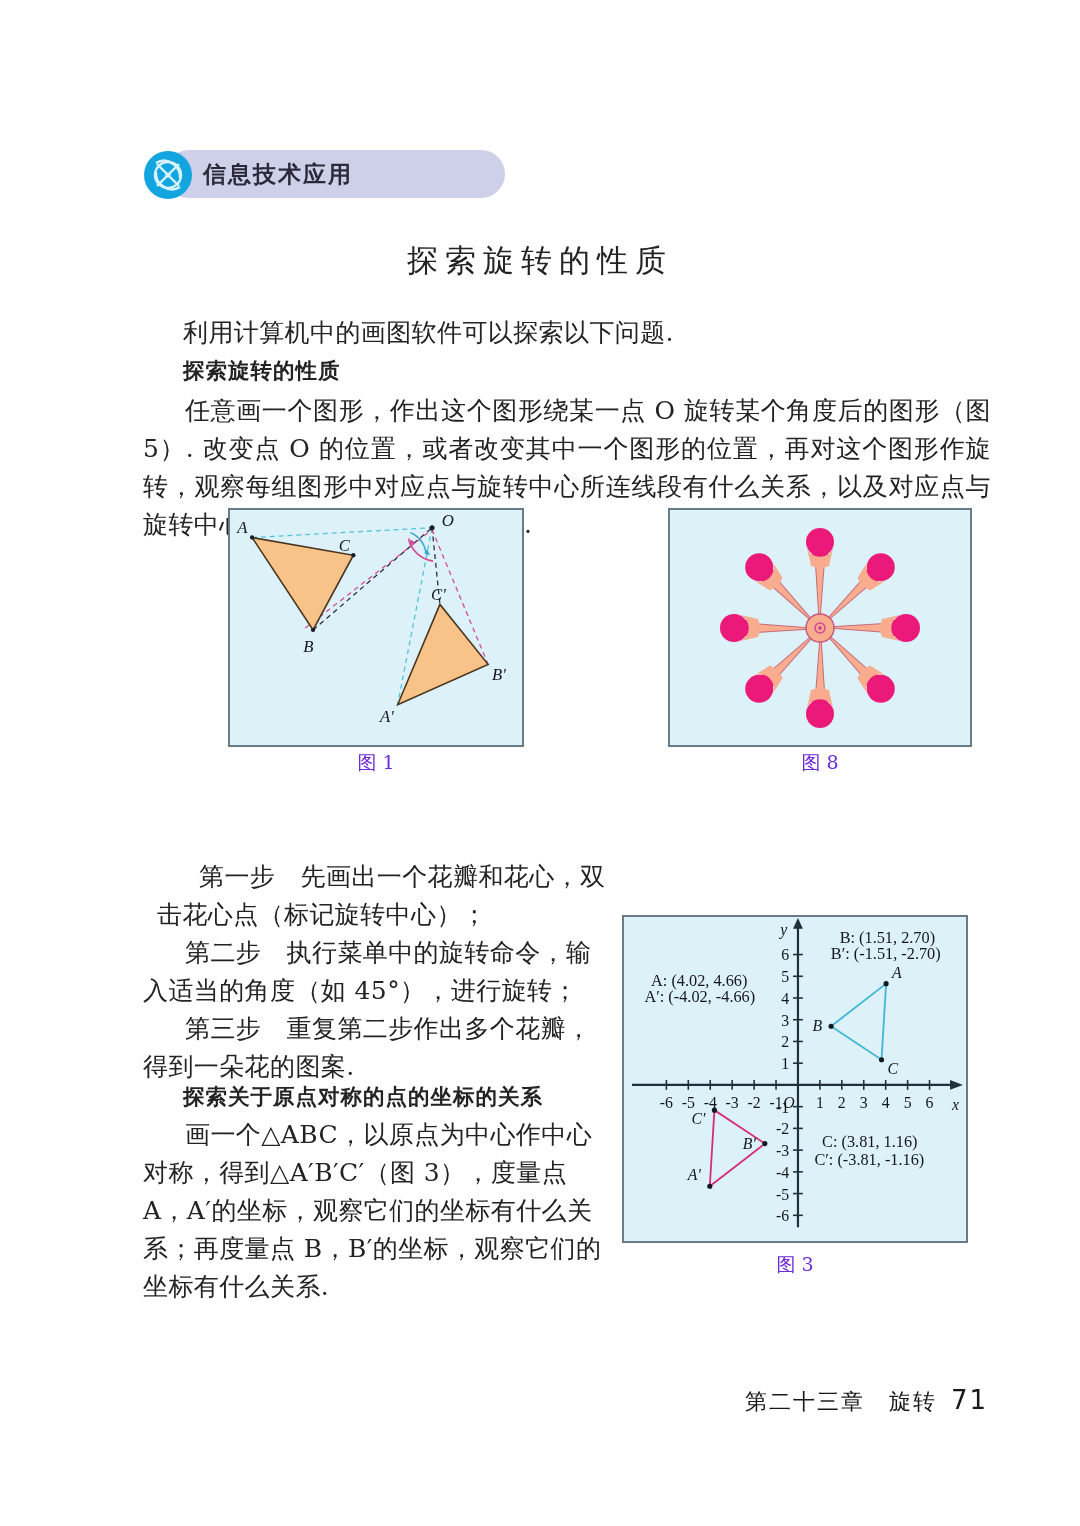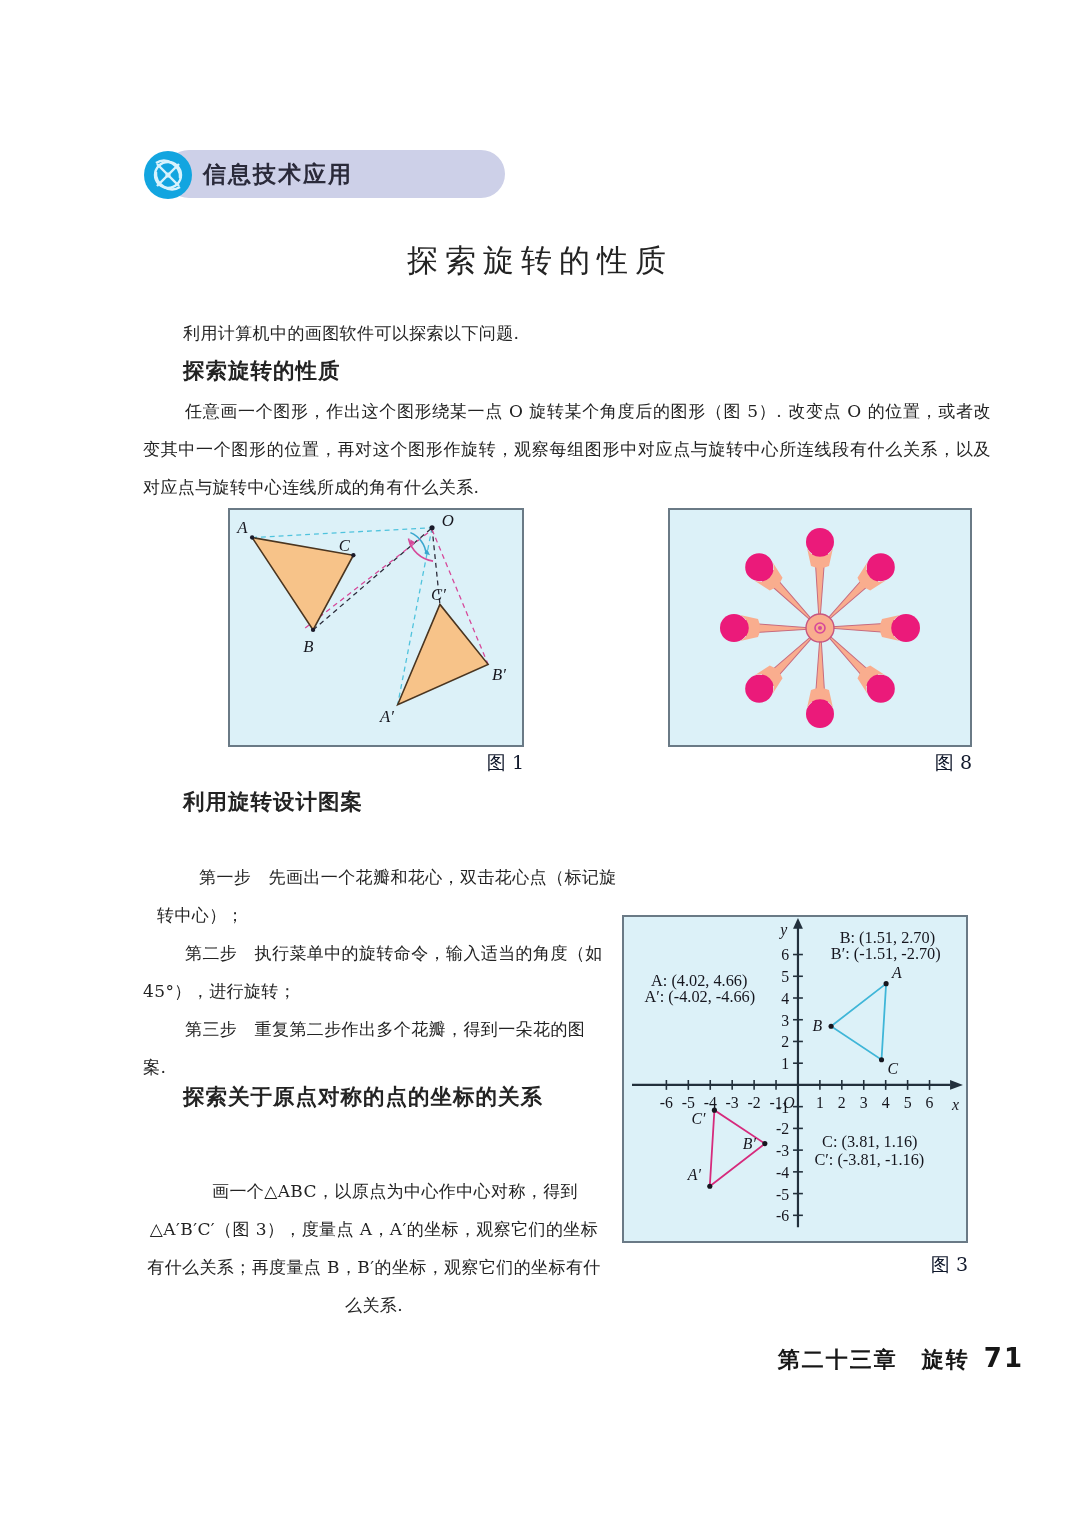--- a/index.html
+++ b/index.html
@@ -26,57 +26,57 @@
     font-weight:bold;font-size:23px;letter-spacing:2px;color:#2a2a3a;
   }
 
   
   .doc-title{
     position:absolute;left:0;top:240px;width:1080px;text-align:center;
     font-size:31px;letter-spacing:7px;color:#232323;
     font-family:"DejaVu Serif","Liberation Serif",serif;
   }
   .txt{
-    font-size:17px;line-height:38px;color:#232323;
+    font-size:25px;line-height:38px;color:#232323;
     letter-spacing:0.4px;
     font-family:"DejaVu Serif","Liberation Serif",serif;
   }
   .bold-h{font-weight:bold;font-family:"DejaVu Sans","Liberation Sans",sans-serif;font-size:21.5px;letter-spacing:1px;}
 
   #intro{position:absolute;left:183px;top:314px;width:830px;}
   #sec1-h{position:absolute;left:183px;top:352px;}
   #para1{position:absolute;left:143px;top:392px;width:848px;text-indent:42px;text-align:justify;}
 
   
   .figbox{position:absolute;background:#dcf1f8;border:2px solid #6a7a86;box-sizing:border-box;}
   #fig1-box{left:228px;top:508px;width:296px;height:239px;}
   #fig2-box{left:668px;top:508px;width:304px;height:239px;}
   #fig3-box{left:622px;top:915px;width:346px;height:328px;}
-  .figcap{position:absolute;font-size:19px;color:#0f172a;text-align:right;
+  .figcap{position:absolute;font-size:19px;color:#6d28d9;text-align:center;
           font-family:"DejaVu Serif","Liberation Serif",serif;}
   #fig1-cap{left:228px;top:750px;width:296px;}
   #fig2-cap{left:668px;top:750px;width:304px;}
   #fig3-cap{left:622px;top:1252px;width:346px;}
 
   
   #sec2-h{position:absolute;left:183px;top:783px;}
   #m1{position:absolute;left:183px;top:822px;width:420px;}
   #m2{position:absolute;left:157px;top:858px;width:462px;text-indent:42px;}
   #m3{position:absolute;left:143px;top:934px;width:462px;text-indent:42px;}
   #m4{position:absolute;left:143px;top:1010px;width:462px;text-indent:42px;}
   #sec3-h{position:absolute;left:183px;top:1078px;}
-  #m5{position:absolute;left:143px;top:1172px;width:462px;text-indent:42px;text-align:center;}
+  #m5{position:absolute;left:143px;top:1116px;width:462px;text-indent:42px;}
   #m6{position:absolute;left:143px;top:1230px;width:462px;text-indent:42px;}
 
   
   .footer{
-    position:absolute;left:0;top:1343px;width:1080px;
-    text-align:right;padding-right:56px;box-sizing:border-box;
+    position:absolute;left:0;top:1385px;width:1080px;
+    text-align:right;padding-right:92px;box-sizing:border-box;
     font-family:"DejaVu Sans","Liberation Sans",sans-serif;
-    font-weight:bold;color:#171717;font-size:22px;letter-spacing:2px;
+    font-weight:normal;color:#171717;font-size:22px;letter-spacing:2px;
   }
   .footer .pg{font-size:26px;margin-left:14px;}
 </style>
 </head>
 <body>
 
 <div class="page">
 
   <div class="badge-wrap">
     <div class="badge-pill"></div>
@@ -177,21 +177,20 @@
             <use href="#petal"></use>
           </g>
         <circle r="14" fill="#f9ad8e" stroke="#c7567f" stroke-width="1.4"></circle>
         <circle r="5" fill="#f9ad8e" stroke="#d6489a" stroke-width="1.6"></circle>
         <circle r="2" fill="#d6489a"></circle>
       </g>
     </svg>
   </div>
   <div class="figcap" id="fig2-cap">图 8</div>
 
-  <div class="txt bold-h" id="sec2-h">利用旋转设计图案</div>
   <div class="txt" id="m2">第一步　先画出一个花瓣和花心，双击花心点（标记旋转中心）；</div>
   <div class="txt" id="m3">第二步　执行菜单中的旋转命令，输入适当的角度（如 45°），进行旋转；</div>
   <div class="txt bold-h" id="sec3-h">探索关于原点对称的点的坐标的关系</div>
   <div class="txt" id="m4">第三步　重复第二步作出多个花瓣，得到一朵花的图案.</div>
   <div class="txt" id="m5">画一个△ABC，以原点为中心作中心对称，得到△A′B′C′（图 3），度量点 A，A′的坐标，观察它们的坐标有什么关系；再度量点 B，B′的坐标，观察它们的坐标有什么关系.</div>
 
   <div class="figbox" id="fig3-box">
     <svg id="fig3svg" viewBox="0 0 346 328" width="342" height="324">
         <line x1="8" y1="170" x2="330" y2="170" stroke="#22303c" stroke-width="2.2"></line>
         <line x1="176" y1="314" x2="176" y2="10" stroke="#22303c" stroke-width="2.2"></line>

